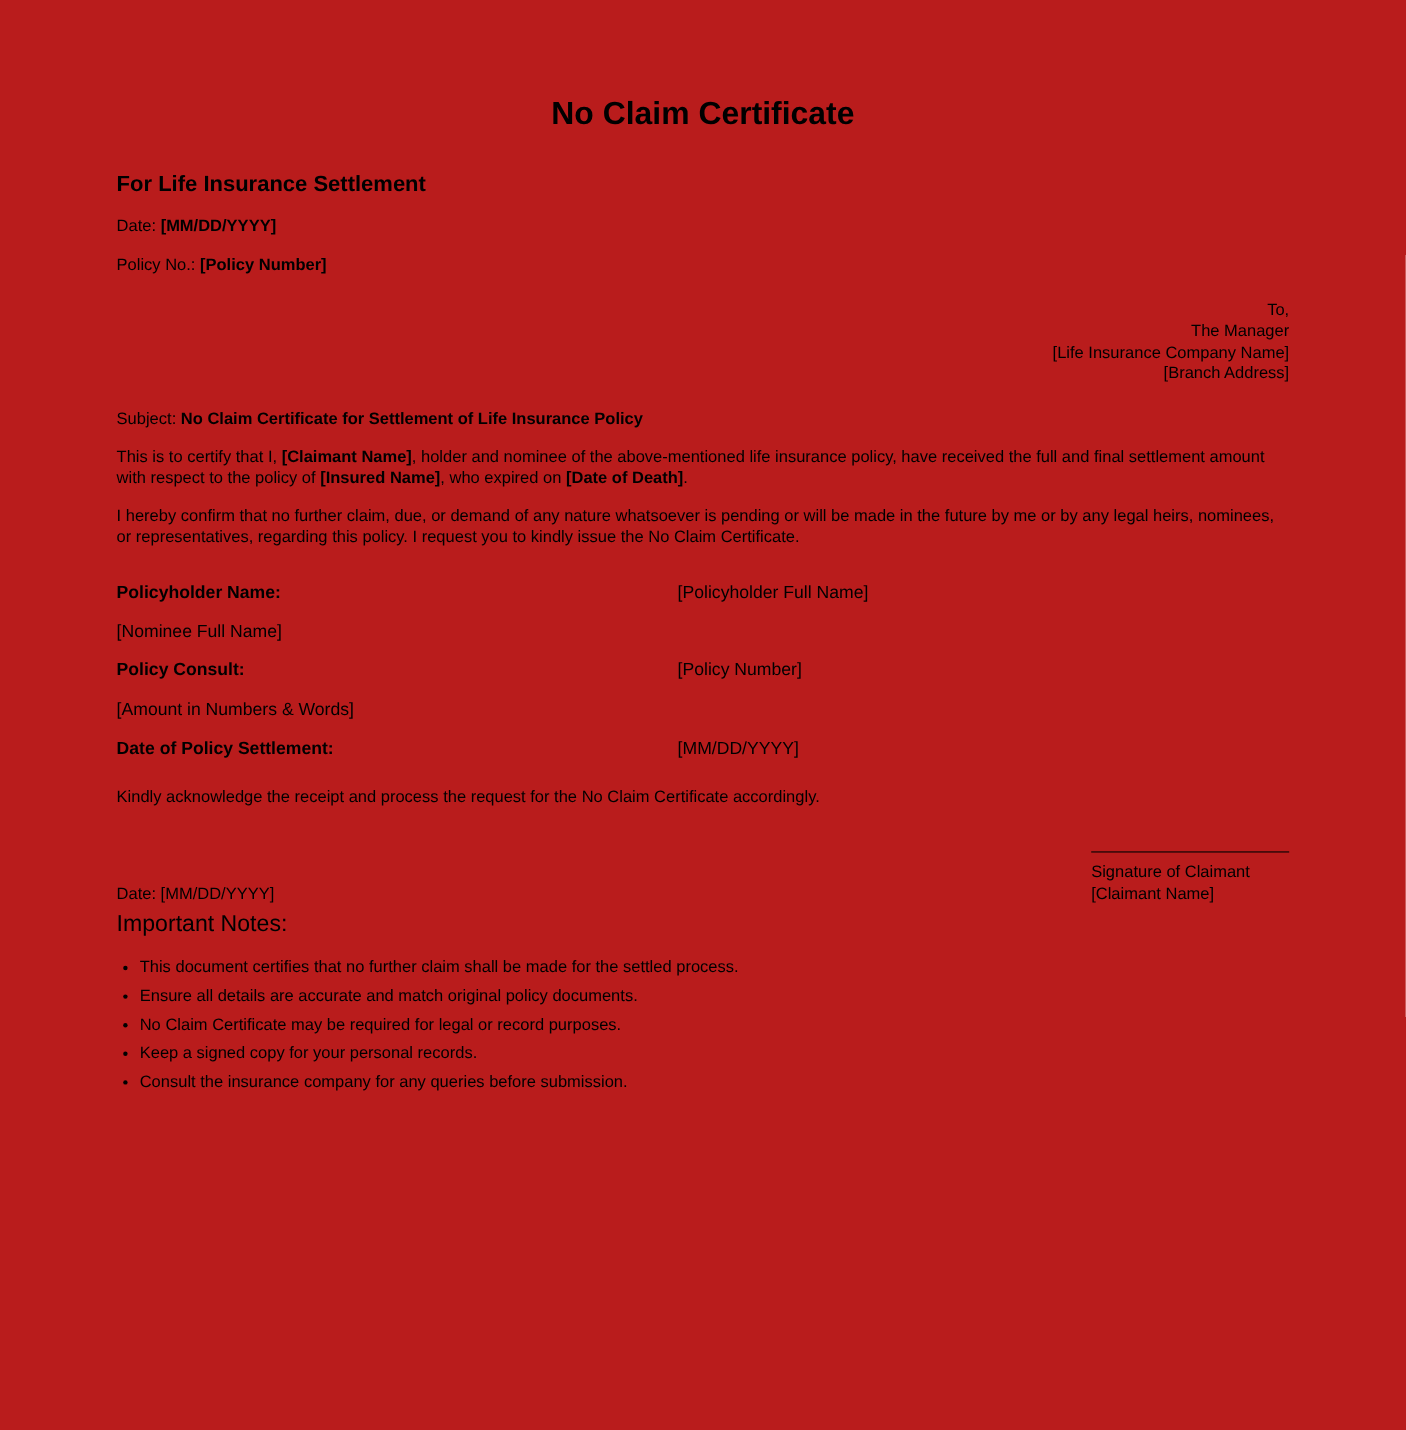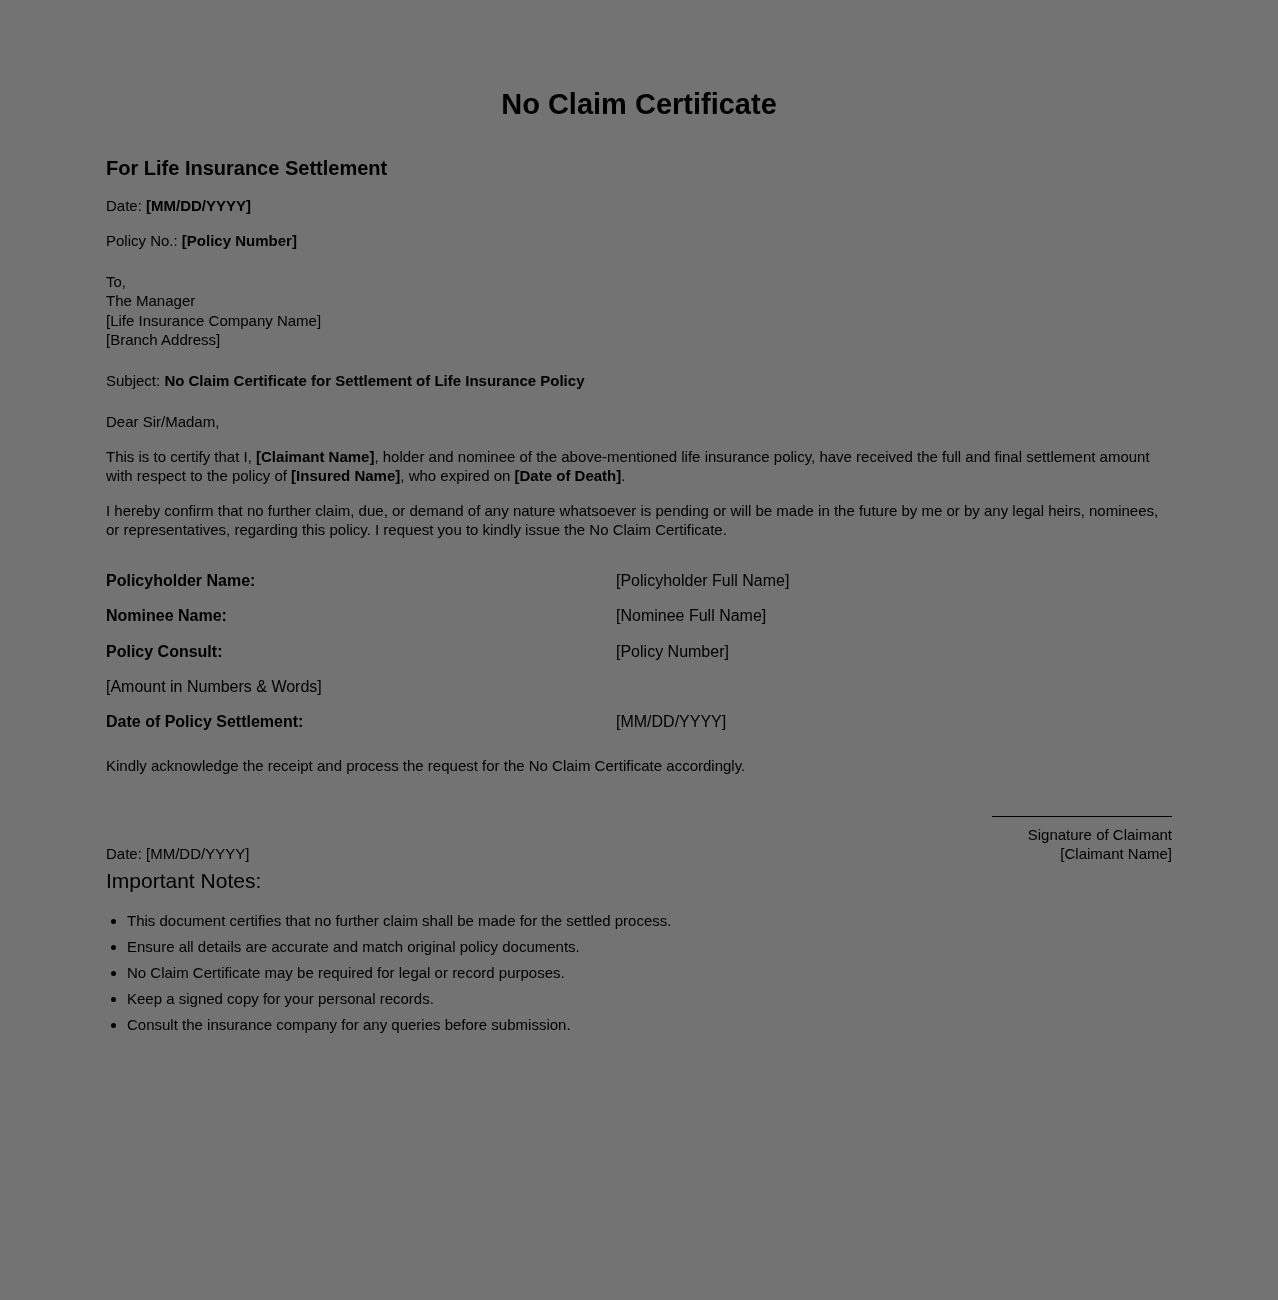--- a/index.html
+++ b/index.html
@@ -11,21 +11,21 @@
   body {
     width: 1278px;
     min-height: 1300px;
     font-family: "Liberation Sans", "DejaVu Sans", sans-serif;
     color: #000000;
   }
   .page {
     width: 1278px;
     min-height: 1300px;
     padding: 88px 106px 27px 106px;
-    background: #737373;
+    background: #b91c1c;
   }
   h1.doc-title {
     font-size: 29px;
     font-weight: bold;
     text-align: center;
     margin: 0;
     line-height: 1.15;
   }
   h2.doc-subtitle {
     font-size: 20px;
@@ -36,20 +36,21 @@
   p, .para {
     font-size: 15px;
     line-height: 1.27;
     margin: 16px 0 0 0;
   }
   .block-gap { margin-top: 22px; }
   .address p, .address .addr-line {
     margin: 0;
     font-size: 15px;
     line-height: 1.27;
+    text-align: right;
   }
   .fields {
     margin-top: 32px;
   }
   .field-row {
     display: flex;
     font-size: 16px;
     line-height: 1.27;
     margin-bottom: 15px;
     justify-content: flex-end;
@@ -68,21 +69,21 @@
     display: flex;
     justify-content: space-between;
     align-items: flex-end;
   }
   .footer-date {
     font-size: 15px;
     line-height: 1.27;
   }
   .signature-block {
     width: 180px;
-    text-align: right;
+    text-align: left;
     border-top: 1px solid #000000;
     padding-top: 8px;
     font-size: 15px;
     line-height: 1.27;
   }
   h2.notes-title {
     font-size: 21px;
     font-weight: normal;
     margin: 6px 0 0 0;
     line-height: 1.15;
@@ -113,33 +114,31 @@
 
   <div class="address block-gap">
     <div class="addr-line">To,</div>
     <div class="addr-line">The Manager</div>
     <div class="addr-line">[Life Insurance Company Name]</div>
     <div class="addr-line">[Branch Address]</div>
   </div>
 
   <p class="block-gap"><span>Subject: </span><b>No Claim Certificate for Settlement of Life Insurance Policy</b></p>
 
-  <p class="block-gap">Dear Sir/Madam,</p>
 
   <p><span>This is to certify that I, </span><b>[Claimant Name]</b><span>, holder and nominee of the above-mentioned life insurance policy, have received the full and final settlement amount with respect to the policy of </span><b>[Insured Name]</b><span>, who expired on </span><b>[Date of Death]</b><span>.</span></p>
 
   <p>I hereby confirm that no further claim, due, or demand of any nature whatsoever is pending or will be made in the future by me or by any legal heirs, nominees, or representatives, regarding this policy. I request you to kindly issue the No Claim Certificate.</p>
 
   <div class="fields">
     <div class="field-row">
       <div class="field-label">Policyholder Name:</div>
       <div class="field-value">[Policyholder Full Name]</div>
     </div>
     <div class="field-row">
-      <div class="field-label">Nominee Name:</div>
       <div class="field-value">[Nominee Full Name]</div>
     </div>
     <div class="field-row">
       <div class="field-label">Policy Consult:</div>
       <div class="field-value">[Policy Number]</div>
     </div>
     <div class="field-row">
       <div class="field-value">[Amount in Numbers &amp; Words]</div>
     </div>
     <div class="field-row">

